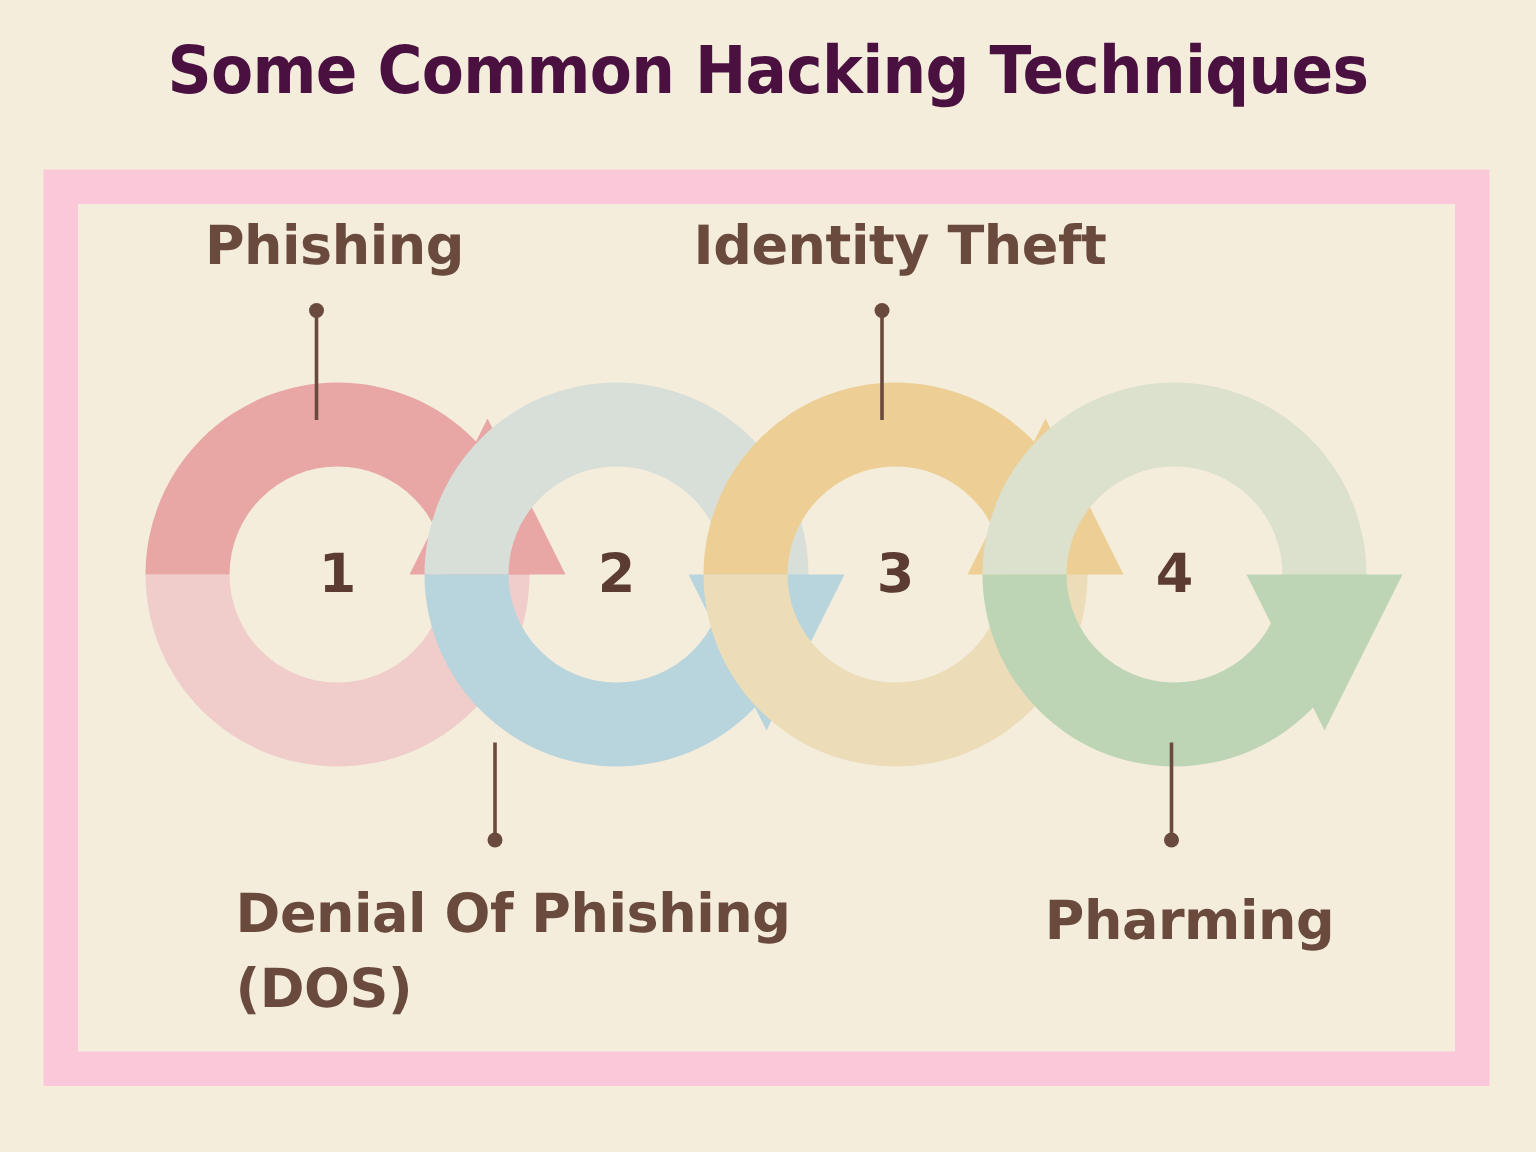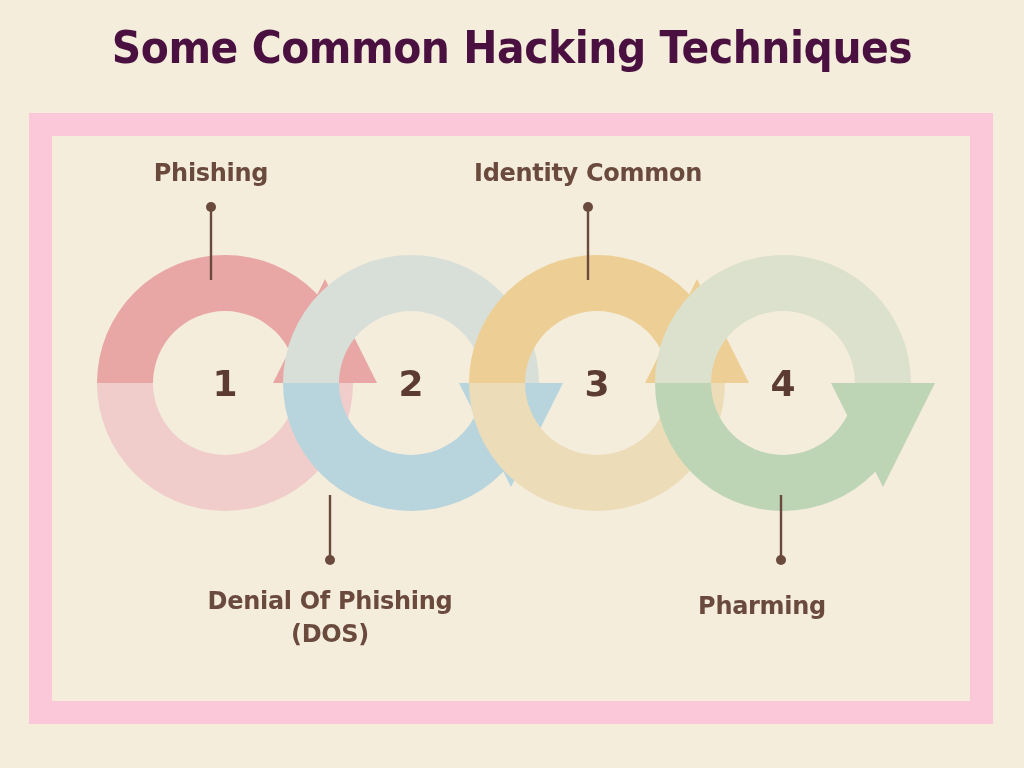--- a/index.html
+++ b/index.html
@@ -67,26 +67,26 @@
     height: 768px;
     pointer-events: none;
   }
   .stage > * { pointer-events: auto; }
 
   
   .lbl {
     position: absolute;
     font-family: "DejaVu Sans", sans-serif;
     font-weight: 700;
-    font-size: 24px;
+    font-size: 36px;
     line-height: 1.38;
     color: #6b4a3e;
-    text-align: center;
     white-space: pre-line;
     letter-spacing: -0.3px;
+    margin-left: 12px;
   }
   .lbl.top    { transform: translate(-50%, -100%); }
   .lbl.bottom { transform: translate(-50%, 0); }
 
   
   .ring-num {
     position: absolute;
     transform: translate(-50%, -50%);
     font-family: "DejaVu Sans", sans-serif;
     font-weight: 700;
@@ -152,19 +152,19 @@
         <circle cx="781" cy="560" r="5" fill="#6b4a3e"></circle>
       </g>
     </svg>
 
   <div id="overlay">
       <div class="lbl top" style="left: 211px; top: 190px;">Phishing</div>
       <div class="ring-num" style="left: 225px; top: 383px;">1</div>
       <div class="lbl bottom" style="left: 330px; top: 585px;">Denial Of Phishing
 (DOS)</div>
       <div class="ring-num" style="left: 411px; top: 383px;">2</div>
-      <div class="lbl top" style="left: 588px; top: 190px;">Identity Common</div>
+      <div class="lbl top" style="left: 588px; top: 190px;">Identity Theft</div>
       <div class="ring-num" style="left: 597px; top: 383px;">3</div>
-      <div class="lbl bottom" style="left: 762px; top: 590px;">Pharming</div>
+      <div class="lbl bottom" style="left: 781px; top: 590px;">Pharming</div>
       <div class="ring-num" style="left: 783px; top: 383px;">4</div>
     </div>
 
 </div>
 
 </body></html>

